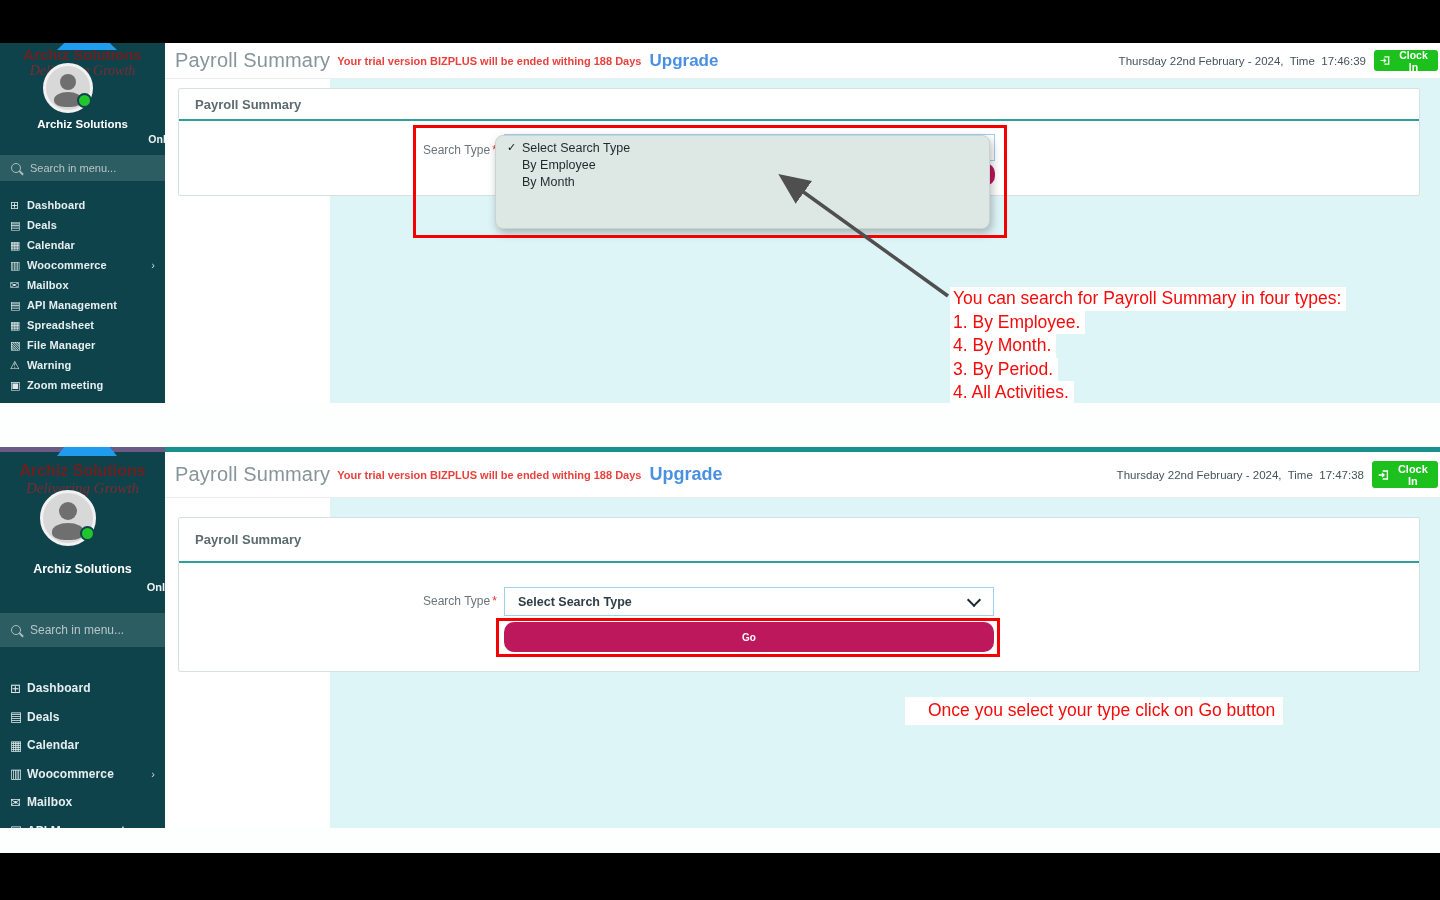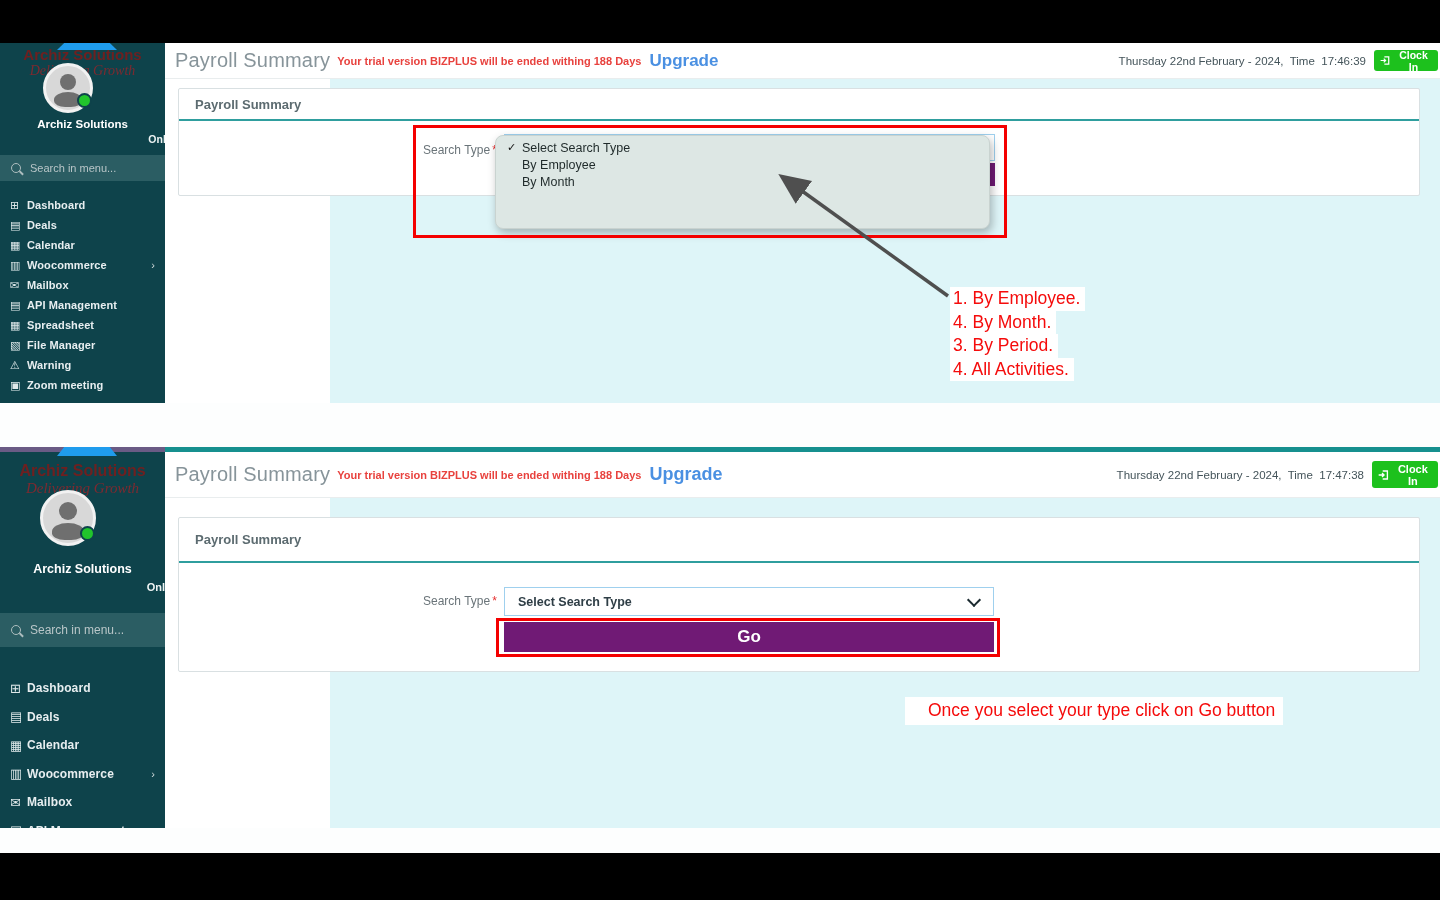--- a/index.html
+++ b/index.html
@@ -81,22 +81,22 @@
 
   
   .lbl{position:absolute;font-size:12px;color:#6a7479;z-index:10}
   .lbl .req{color:#e63030;margin-left:2px}
   .sel{position:absolute;background:#fff;border:1px solid #9fd0ee;box-sizing:border-box;z-index:10;
        display:flex;align-items:center;cursor:pointer}
   .sel .val{font-size:12.5px;font-weight:bold;color:#2f3e46;margin-left:13px}
   .chev{position:absolute;right:14px;top:50%;width:8px;height:8px;margin-top:-7px;
         border-right:2.5px solid #1b2a30;border-bottom:2.5px solid #1b2a30;transform:rotate(45deg)}
   .chev.small{right:7px;width:5px;height:5px;margin-top:-5px;border-width:2px}
-  .gobtn{position:absolute;background:#701a75;color:#fff;border:0;border-radius:0;
-         font-size:17px;font-weight:bold;z-index:10;cursor:pointer;font-family:"Liberation Sans",sans-serif}
+  .gobtn{position:absolute;background:#be185d;color:#fff;border:0;border-radius:10px;
+         font-size:10px;font-weight:bold;z-index:10;cursor:pointer;font-family:"Liberation Sans",sans-serif}
   #go1{left:504px;top:120px;width:491px;height:23px;z-index:9}
   #go2{left:504px;top:175px;width:490px;height:30px;z-index:45}
 
   
   .dropdown{position:absolute;left:495px;top:92px;width:495px;height:94px;background:#dde7e4;
             border:1px solid #c9d3d0;border-radius:8px;box-shadow:2px 4px 10px rgba(0,0,0,.28);
             z-index:30;padding-top:3px;box-sizing:border-box}
   .dd-item{height:17px;display:flex;align-items:center;font-size:12.5px;color:#1f2a2a;cursor:pointer;position:relative}
   .dd-item .ck{position:absolute;left:11px;font-size:11px;color:#111}
   .dd-item .tx{margin-left:26px}
@@ -232,20 +232,21 @@
     <svg class="arrow-svg" width="1440" height="360">
       <defs>
         <marker id="ah" markerWidth="10" markerHeight="10" refX="7" refY="4" orient="auto">
           <path d="M0,0 L9,4 L0,8 z" fill="#4f4f4f"></path>
         </marker>
       </defs>
       <line x1="948" y1="253" x2="784" y2="135" stroke="#4f4f4f" stroke-width="3.5" marker-end="url(#ah)"></line>
     </svg>
 
     <div class="note" id="note1">
+      <span class="ln">You can search for Payroll Summary in four types:</span>
       <span class="ln">1. By Employee.</span>
       <span class="ln">4. By Month.</span>
       <span class="ln">3. By Period.</span>
       <span class="ln">4. All Activities.</span>
     </div>
   </div>
 
   <div class="panel" id="panel2">
     <div class="topline"></div>
     <div class="topline-side"></div>

